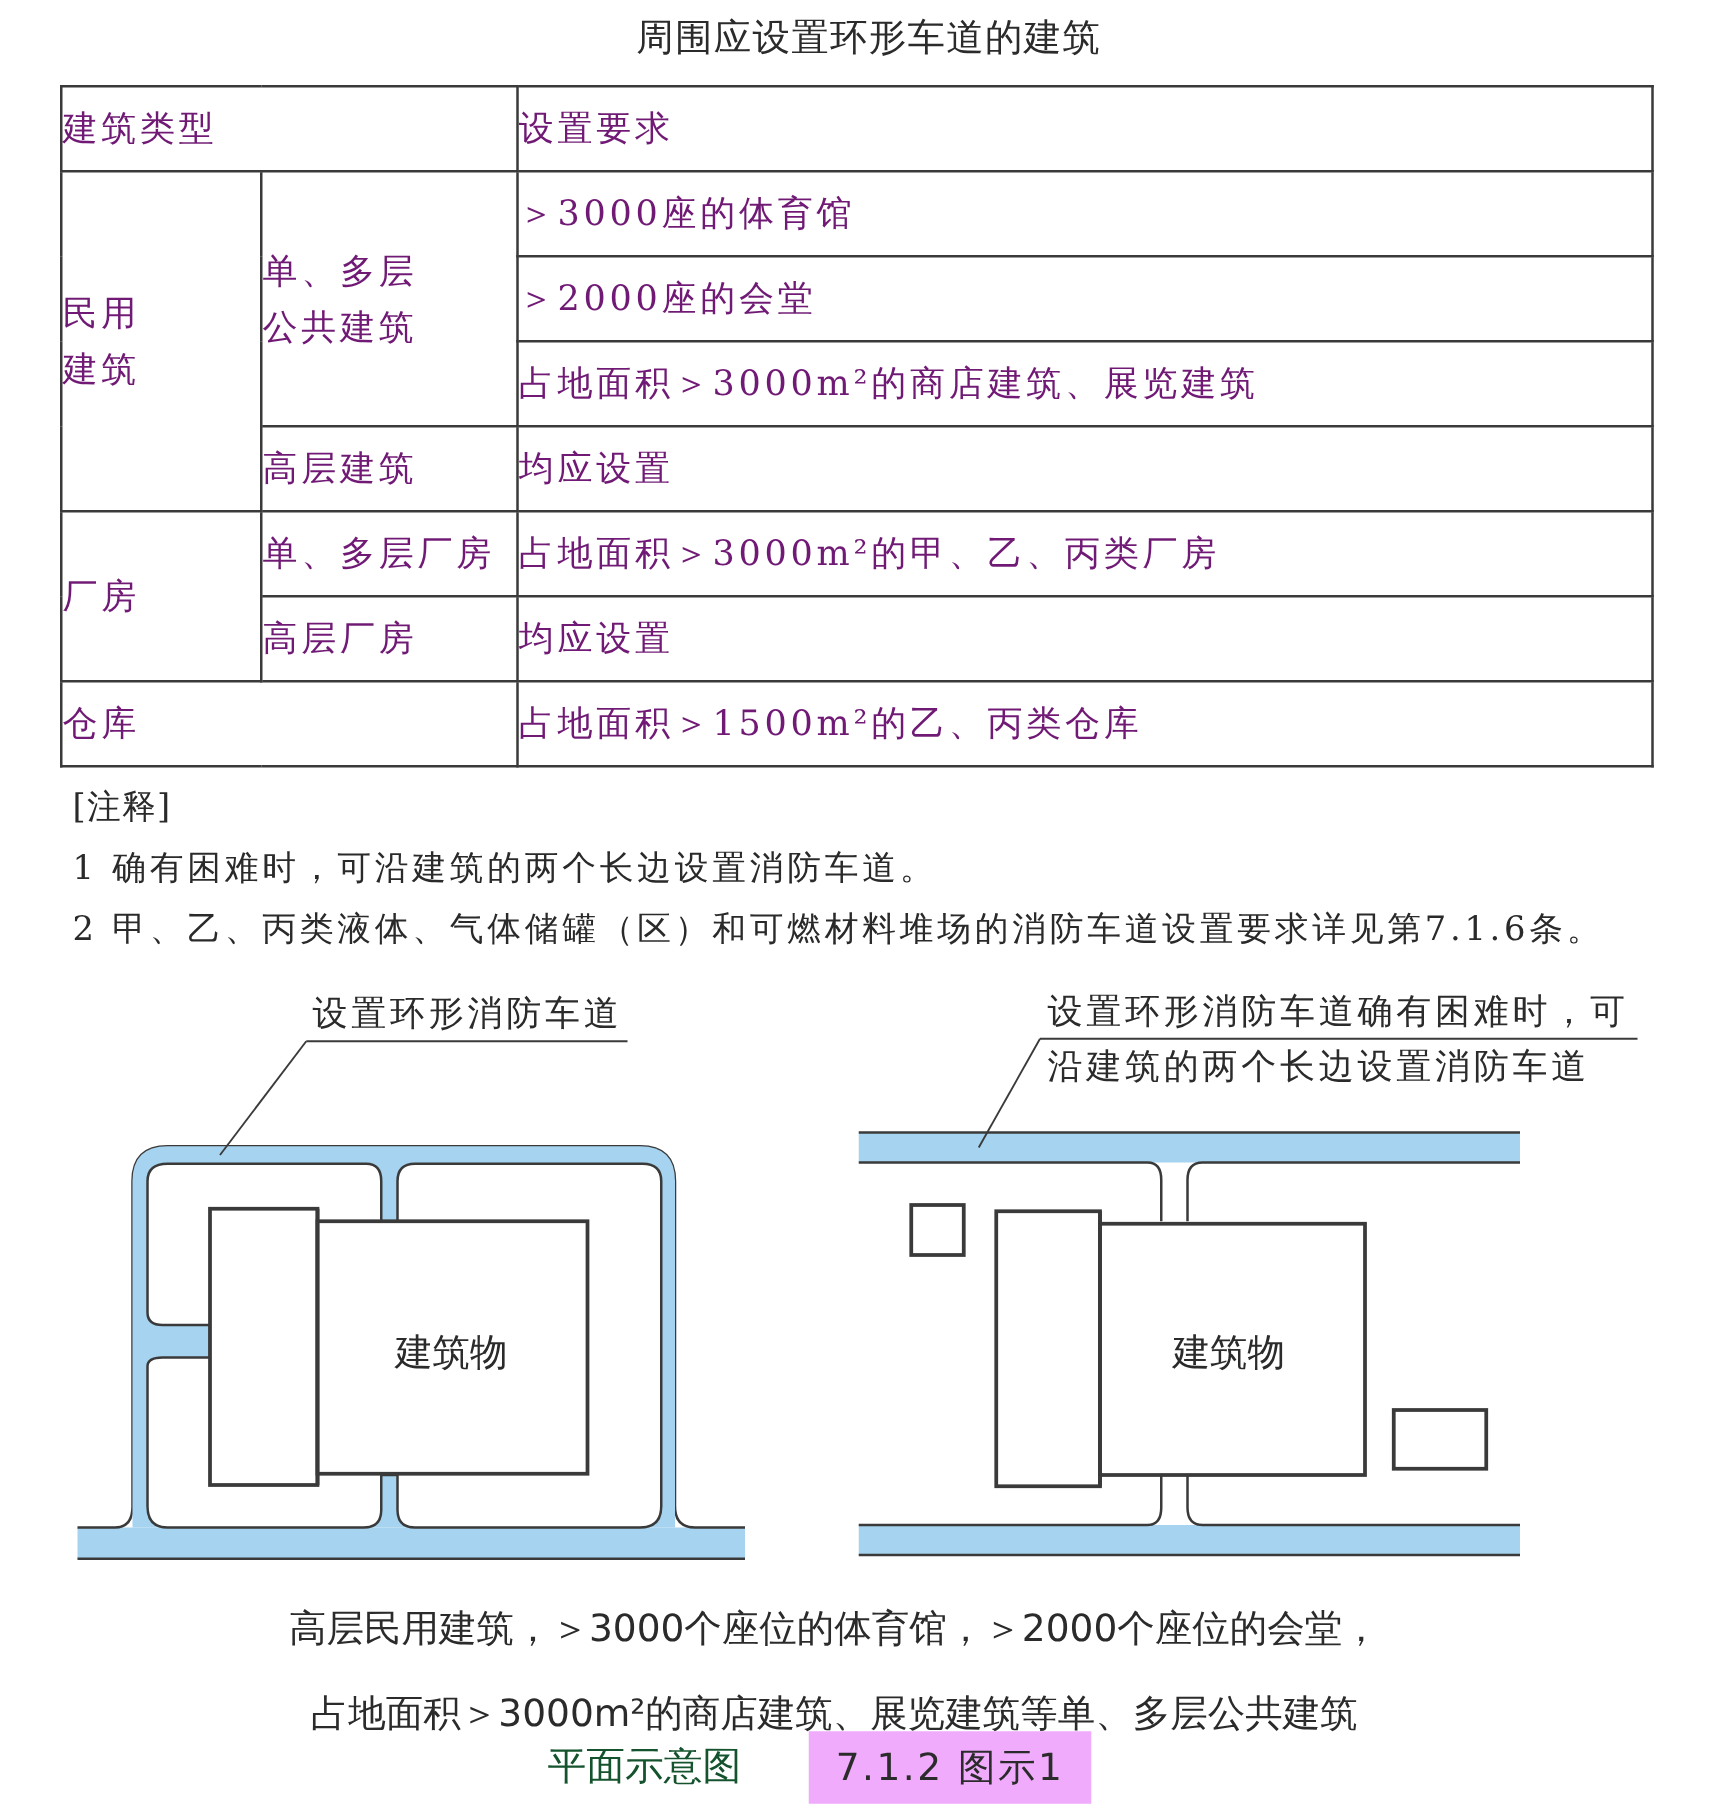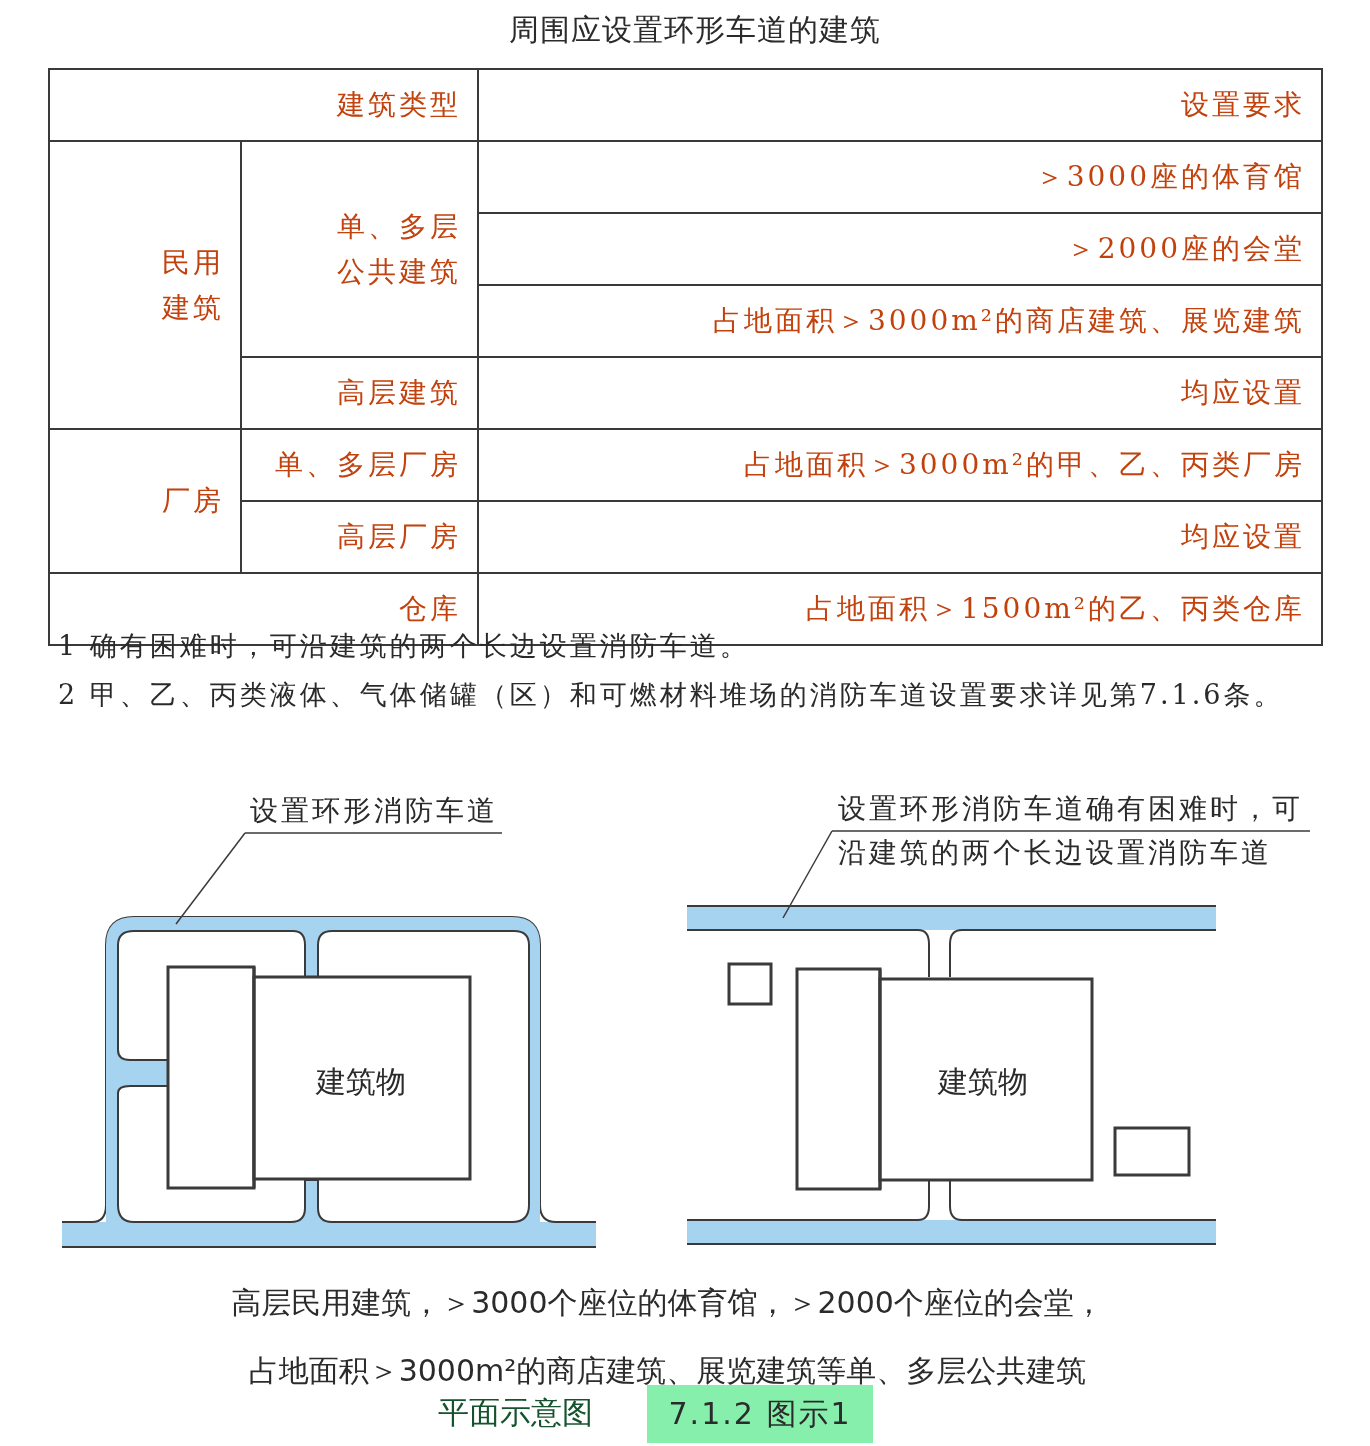--- a/index.html
+++ b/index.html
@@ -2,36 +2,36 @@
 <html><head>
 <meta charset="utf-8">
 <style>
   html, body { margin: 0; padding: 0; background: #ffffff; }
   body { width: 1370px; height: 1446px; position: relative; overflow: hidden;
          font-family: "DejaVu Sans", "Liberation Sans", sans-serif; color: #2a2a2a; }
   .title { position: absolute; left: 0; width: 1390px; top: 10px; text-align: center;
            font-size: 30px; letter-spacing: 1px; color: #2b2b2b; }
   table.req { position: absolute; left: 48px; top: 68px; width: 1275px; border-collapse: collapse;
               font-family: "DejaVu Serif", "Liberation Serif", serif; }
-  table.req td { border: 2px solid #3a3a3a; text-align: right; vertical-align: middle;
-                 font-size: 28px; padding: 16px; color: #c2410c; letter-spacing: 3px; }
+  table.req td { border: 2px solid #3a3a3a; text-align: left; vertical-align: middle;
+                 font-size: 28px; padding: 0; color: #701a75; letter-spacing: 3px; }
   table.req tr { height: 68px; }
   .c1 { width: 158px; }
   .c2 { width: 203px; }
   .lh { line-height: 45px; margin-top: 44px; }
   .notes { position: absolute; left: 58px; top: 624px; font-family: "DejaVu Serif", "Liberation Serif", serif;
            font-size: 27px; color: #2a2a2a; letter-spacing: 3px; }
   .notes div { height: 49px; line-height: 44px; white-space: nowrap; }
   .notes .nh { letter-spacing: 1px; }
   svg.diag { position: absolute; left: 0; top: 770px; }
   .caption { position: absolute; left: 0; width: 1335px; text-align: center; font-size: 30px; color: #2b2b2b; }
   .cap1 { top: 1283px; text-align: center; }
   .cap2 { top: 1325px; margin-top: 26px; }
   .foot-label { position: absolute; left: 438px; top: 1392px; font-size: 31px; color: #14532d; }
-  .fig-box { position: absolute; left: 647px; top: 1385px; width: 226px; height: 58px; background: #86efac;
+  .fig-box { position: absolute; left: 647px; top: 1385px; width: 226px; height: 58px; background: #f0abfc;
              display: flex; align-items: center; justify-content: center; font-size: 30px; color: #2b2b2b;
              letter-spacing: 2px; }
   .dlabel { font-family: "DejaVu Serif", "Liberation Serif", serif; }
 </style>
 </head>
 <body>
 
 <div class="title">周围应设置环形车道的建筑</div>
 
 <table class="req">
@@ -71,20 +71,21 @@
     <td>均应设置</td>
   </tr>
   <tr>
     <td colspan="2">仓库</td>
     <td>占地面积＞1500m²的乙、丙类仓库</td>
   </tr>
 </tbody>
   </table>
 
 <div class="notes">
+  <div class="nh">[注释]</div>
   <div>1 确有困难时，可沿建筑的两个长边设置消防车道。</div>
   <div>2 甲、乙、丙类液体、气体储罐（区）和可燃材料堆场的消防车道设置要求详见第7.1.6条。</div>
 </div>
 
 <svg class="diag" width="1370" height="500" viewBox="0 770 1370 500">
 
   <g>
 
     <rect x="62" y="1222" width="534" height="25" fill="#a6d3ef"></rect>
     <line x1="62" y1="1247" x2="596" y2="1247" stroke="#3a3a3a" stroke-width="2"></line>

